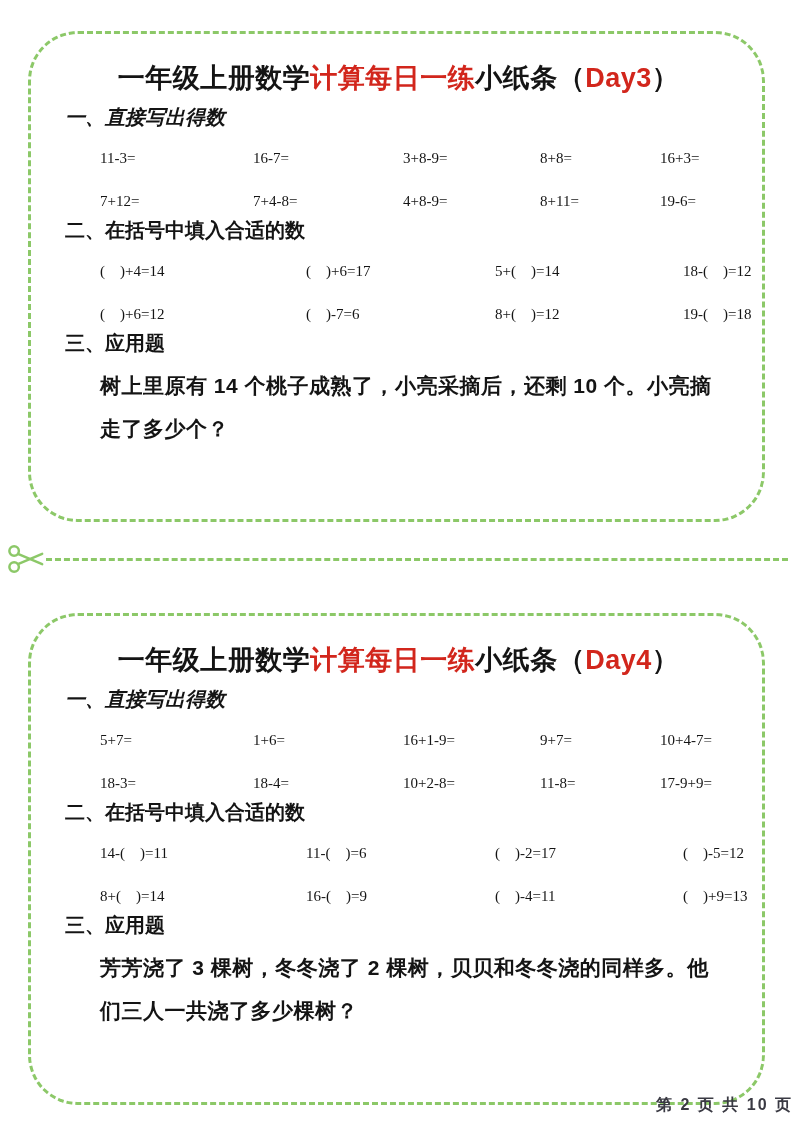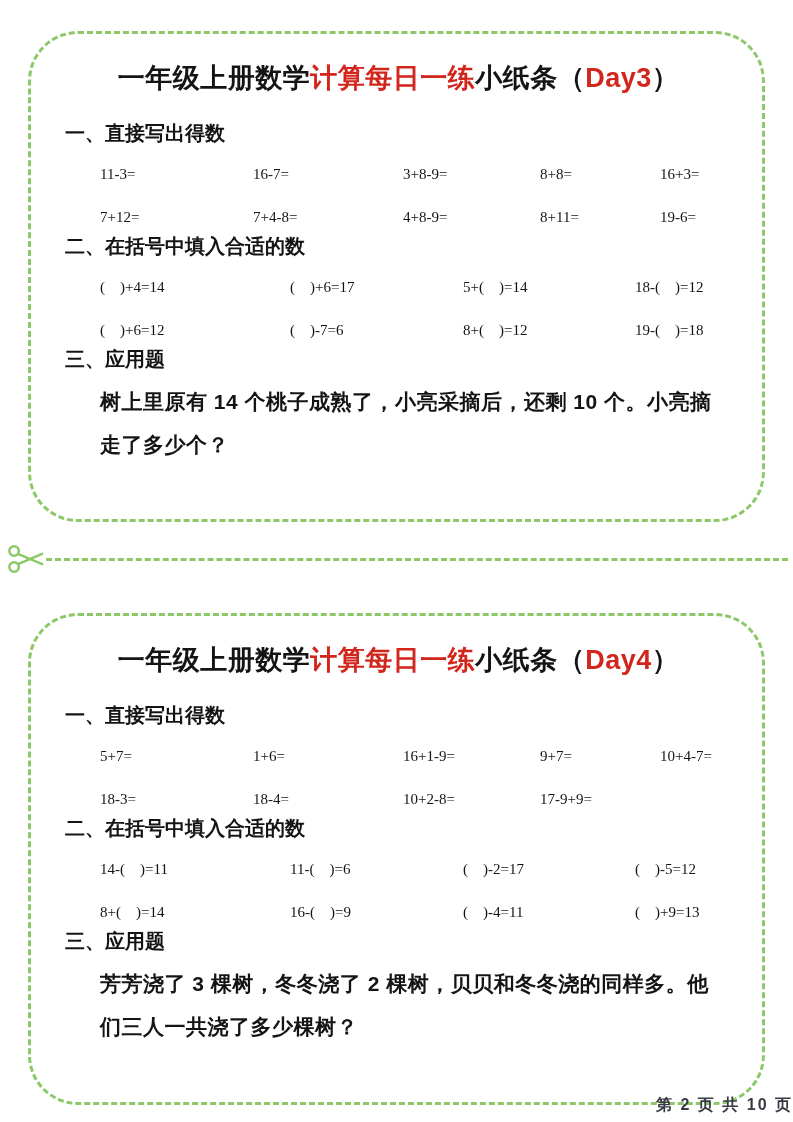--- a/index.html
+++ b/index.html
@@ -38,33 +38,33 @@
     letter-spacing: 0.5px;
   }
   .title .red { color: var(--red, #d2261c); }
 
   .sec-label {
     font-size: 20px;
     font-weight: 700;
     margin-top: 1px;
     line-height: 26px;
   }
-  .sec-label.first { margin-top: 22px; }
+  .sec-label.first { margin-top: 6px; font-style: italic; }
 
   .row {
     display: grid;
     padding-left: 35px;
     font-family: "Liberation Serif", serif;
     font-size: 15px;
     line-height: 30px;
     margin-top: 13px;
   }
   .row .cell { white-space: pre; }
   .grid5 { grid-template-columns: 153px 150px 137px 120px 1fr; }
-  .grid4 { grid-template-columns: 190px 173px 172px 1fr; }
+  .grid4 { grid-template-columns: 190px 173px 172px 1fr; gap: 16px; }
 
   .problem {
     margin: 8px 8px 0 35px;
     font-size: 21px;
     font-weight: 700;
     line-height: 43px;
     letter-spacing: 0.5px;
   }
 
   .cutline {
@@ -149,20 +149,21 @@
     <span class="cell">5+7=</span>
     <span class="cell">1+6=</span>
     <span class="cell">16+1-9=</span>
     <span class="cell">9+7=</span>
     <span class="cell">10+4-7=</span>
   </div>
   <div class="row grid5">
     <span class="cell">18-3=</span>
     <span class="cell">18-4=</span>
     <span class="cell">10+2-8=</span>
+    <span class="cell">11-8=</span>
     <span class="cell">17-9+9=</span>
   </div>
 
   <div class="sec-label">二、在括号中填入合适的数</div>
   <div class="row grid4">
     <span class="cell">14-(    )=11</span>
     <span class="cell">11-(    )=6</span>
     <span class="cell">(    )-2=17</span>
     <span class="cell">(    )-5=12</span>
   </div>

